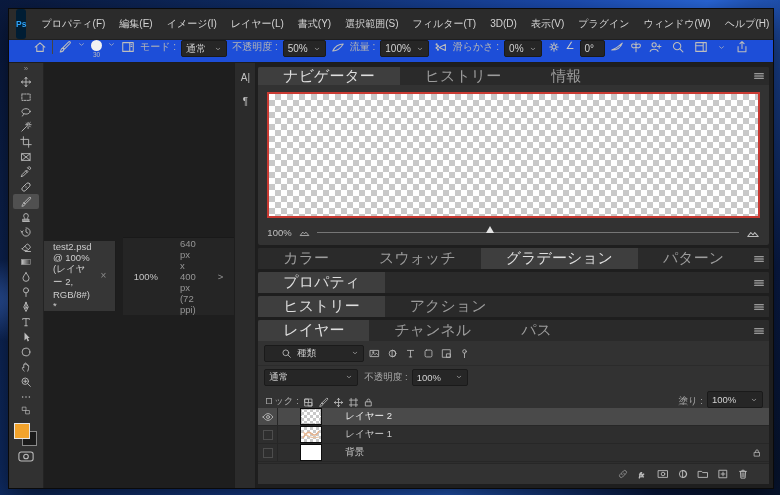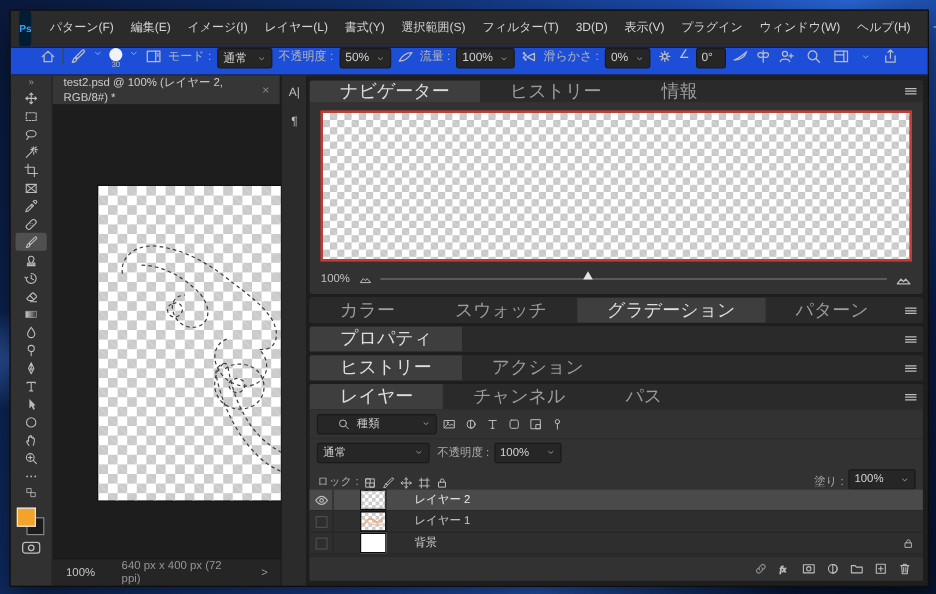--- a/index.html
+++ b/index.html
@@ -44,21 +44,21 @@
   .tool svg{width:12px;height:12px;}
   .tool.selected{background:#505050;}
   .color-wells{position:relative;width:24px;height:28px;margin-top:3px;}
   .well-fg{position:absolute;left:0;top:5px;width:14px;height:14px;border:1px solid #e6e6e6;}
   .well-bg{position:absolute;left:8px;top:13px;width:13px;height:13px;border:1px solid #8a8a8a;}
   .mini-swap{height:9px;margin-top:2px;}
   .mini-swap svg{width:16px;height:9px;}
   .qmask{margin-top:5px;}
   .qmask svg{width:16px;height:11px;}
   
-  .center{flex:1;display:flex;flex-direction:column;min-width:0;}
+  .center{flex:1;display:flex;flex-direction:row;min-width:0;align-items:center;}
   .tabbar{flex:0 0 20px;background:#252525;display:flex;align-items:stretch;}
   .doc-tab{background:#363636;color:#cdcdcd;font-size:9.5px;display:flex;align-items:center;
            padding:0 9px;gap:9px;border-right:1px solid #1c1c1c;}
   .doc-close{color:#8a8a8a;font-size:10px;}
   .pasteboard{flex:1;background:#1d1d1d;position:relative;overflow:hidden;}
   .canvas{position:absolute;left:38px;top:68px;width:412px;height:262px;
           background-image:
             linear-gradient(45deg,#cbcbcb 25%,transparent 25%,transparent 75%,#cbcbcb 75%),
             linear-gradient(45deg,#cbcbcb 25%,#ffffff 25%,#ffffff 75%,#cbcbcb 75%);
           background-size:16px 16px;background-position:0 0,8px 8px;box-shadow:0 0 0 1px #111;}
@@ -110,33 +110,33 @@
           background-image:
             linear-gradient(45deg,#c9c9c9 25%,transparent 25%,transparent 75%,#c9c9c9 75%),
             linear-gradient(45deg,#c9c9c9 25%,#ffffff 25%,#ffffff 75%,#c9c9c9 75%);
           background-size:6px 6px;background-position:0 0,3px 3px;}
   .thumb.checker{outline:1px dashed #bdbdbd;outline-offset:-2px;}
   .thumb.white{background:#ffffff;}
   .thumb svg{position:absolute;inset:0;width:100%;height:100%;}
   .layer-lock{margin-left:auto;margin-right:7px;}
   .layer-lock svg{width:10px;height:10px;}
   .layers-footer{height:20px;border-top:1px solid #272727;display:flex;align-items:center;
-                 justify-content:flex-end;gap:8px;padding:0 9px;background:#323232;}
+                 justify-content:flex-end;gap:8px;padding:0 20px;background:#323232;}
   .layers-footer .icn svg{width:12px;height:12px;}
   .dim svg *{stroke:#8f8f8f;}
 </style>
 </head>
 <body>
 
 <div class="window">
 
   <div class="titlebar">
     <div class="ps-logo">Ps</div>
     <nav class="menus" id="menubar">
-        <span class="menu-item">パターン(F)</span>
+        <span class="menu-item">プロパティ(F)</span>
         <span class="menu-item">編集(E)</span>
         <span class="menu-item">イメージ(I)</span>
         <span class="menu-item">レイヤー(L)</span>
         <span class="menu-item">書式(Y)</span>
         <span class="menu-item">選択範囲(S)</span>
         <span class="menu-item">フィルター(T)</span>
         <span class="menu-item">3D(D)</span>
         <span class="menu-item">表示(V)</span>
         <span class="menu-item">プラグイン</span>
         <span class="menu-item">ウィンドウ(W)</span>

